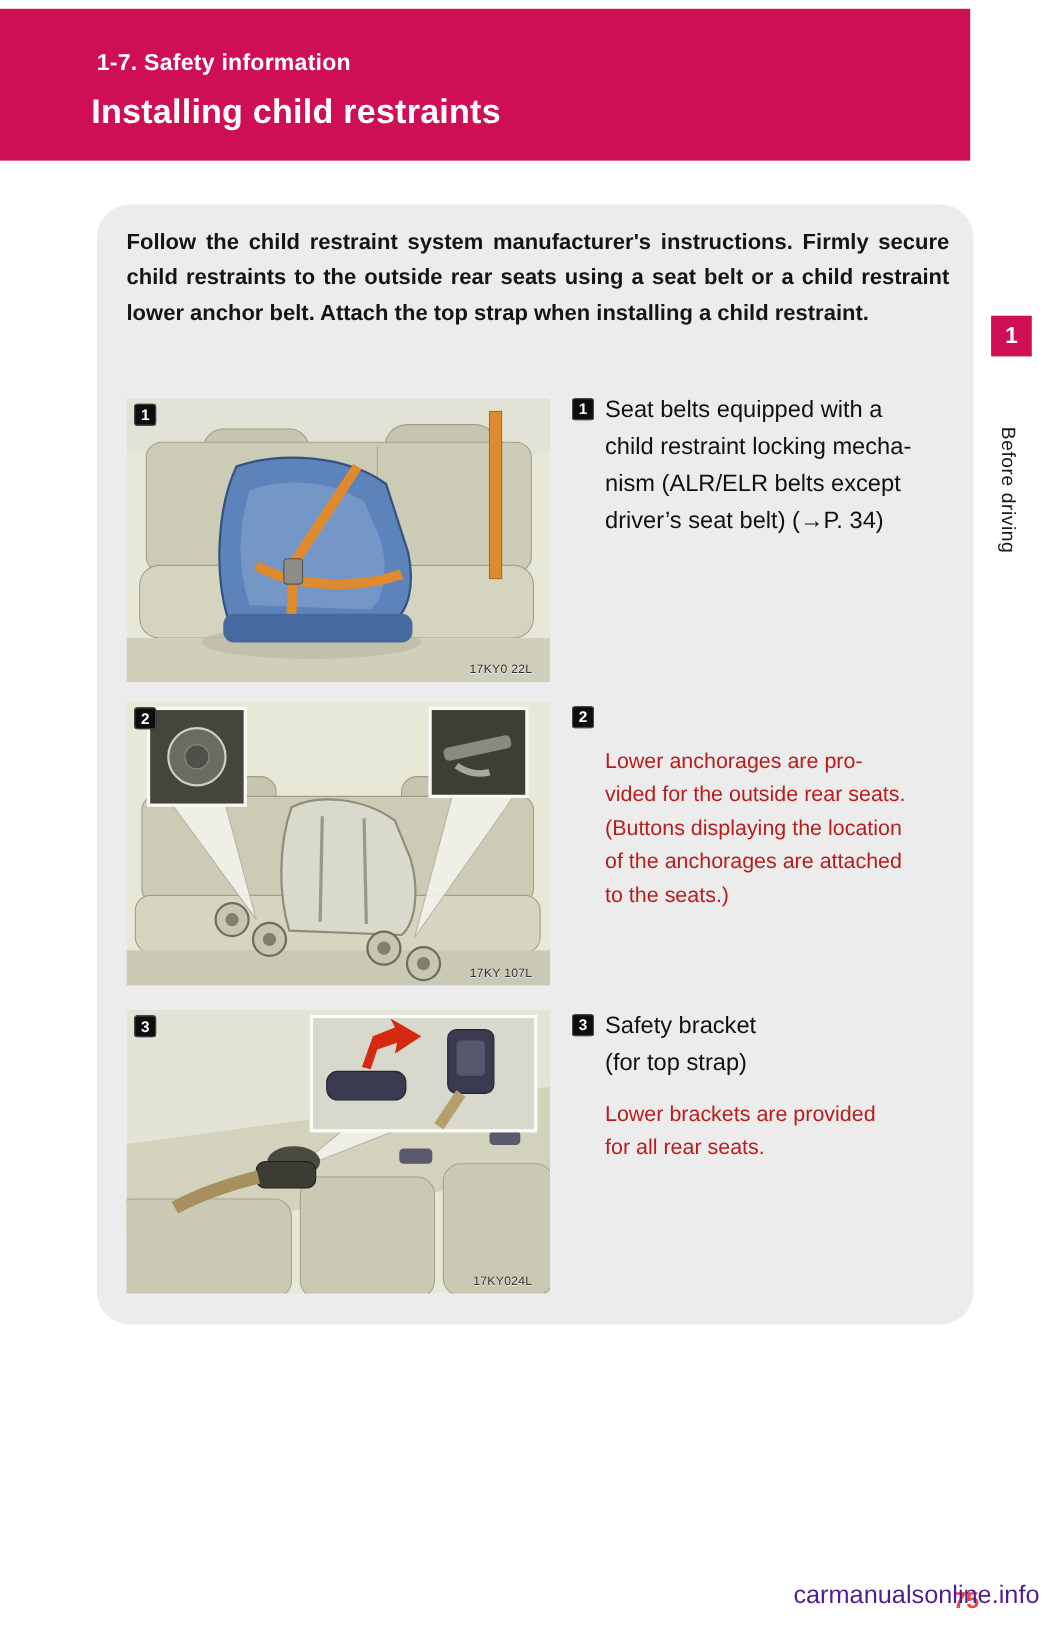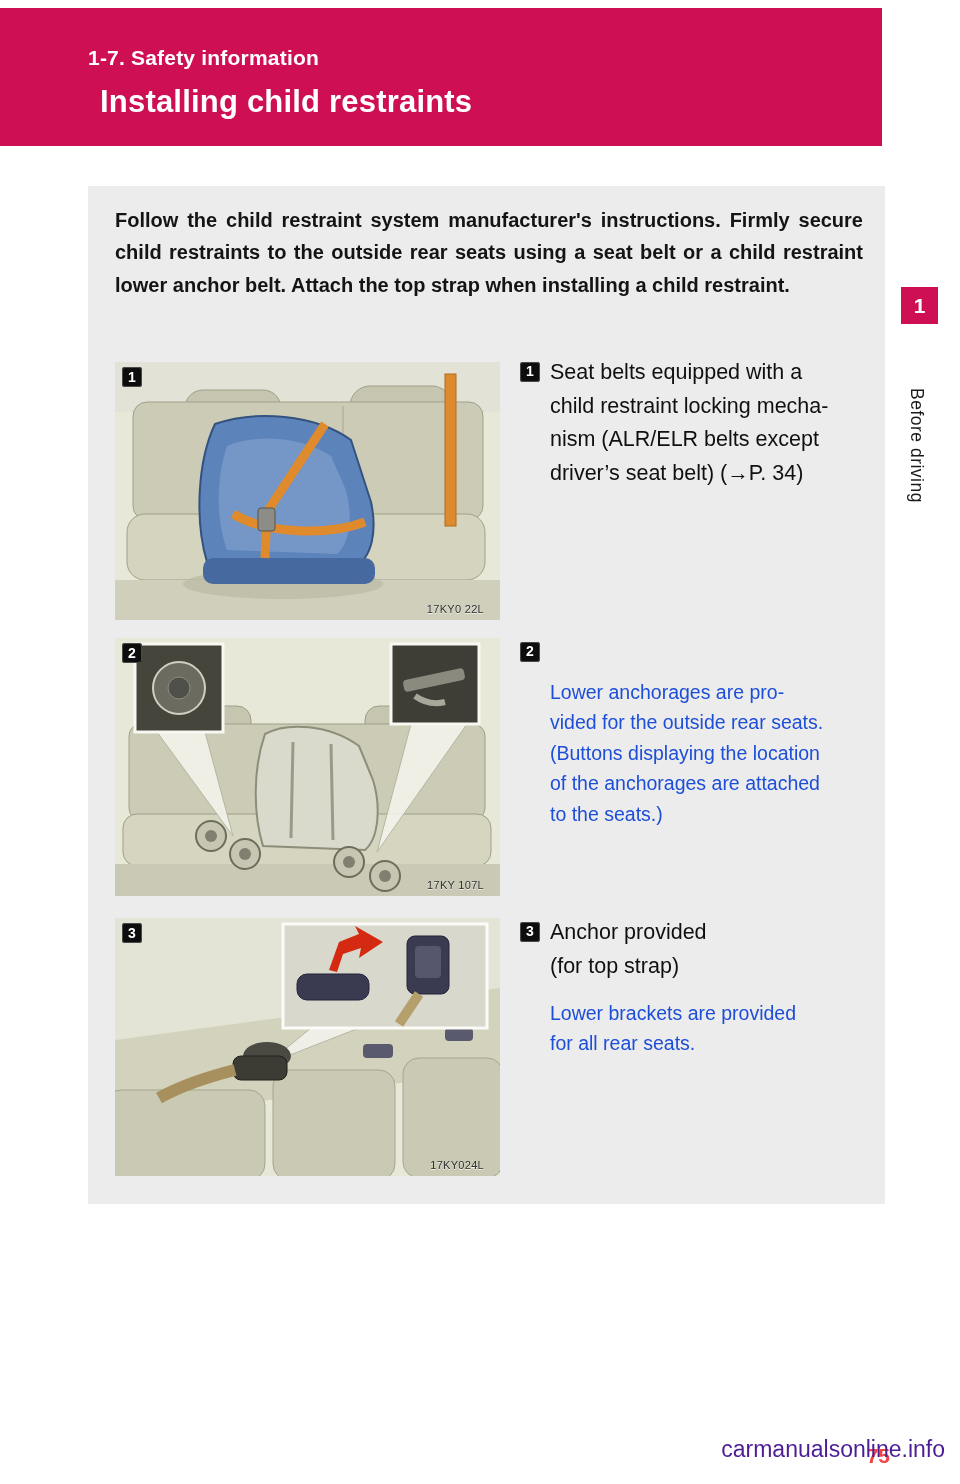--- a/index.html
+++ b/index.html
@@ -3,47 +3,47 @@
 <meta charset="utf-8">
 <style>
   html,body{margin:0;padding:0;background:#fff;}
   .page{
     position:relative;width:960px;height:1484px;background:#ffffff;
     font-family:"Liberation Sans",sans-serif;overflow:hidden;color:#161616;
   }
   
   .header-band{position:absolute;left:0;top:8px;width:882px;height:138px;background:#cf0f53;}
   .section-label{position:absolute;left:88px;top:46px;color:#fff;font-weight:bold;font-size:21px;letter-spacing:.2px;}
-  .page-title{position:absolute;left:100px;top:84px;color:#fff;font-weight:bold;font-size:31px;letter-spacing:.2px;}
+  .page-title{position:absolute;left:83px;top:84px;color:#fff;font-weight:bold;font-size:31px;letter-spacing:.2px;}
   
   .chapter-box{position:absolute;left:901px;top:287px;width:37px;height:37px;background:#cf0f53;
     color:#fff;font-size:21px;font-weight:bold;display:flex;align-items:center;justify-content:center;}
   .side-tab{position:absolute;left:906px;top:388px;writing-mode:vertical-rl;
     font-size:17.5px;color:#1a1a1a;letter-spacing:.5px;}
   
-  .content-box{position:absolute;left:88px;top:186px;width:797px;height:1018px;background:#ececec;}
+  .content-box{position:absolute;left:88px;top:186px;width:797px;height:1018px;background:#ececec;border-radius:30px;}
   .intro{position:absolute;left:27px;top:18px;width:748px;font-weight:bold;font-size:20px;
     line-height:1.62;color:#141414;text-align:justify;}
   
   .figure{position:absolute;left:27px;width:385px;height:258px;}
   .fig-1{top:176px;} .fig-2{top:452px;} .fig-3{top:732px;}
   .figure svg{position:absolute;left:0;top:0;width:100%;height:100%;}
   .caption{position:absolute;right:16px;bottom:5px;font-size:11px;color:#2e2e2e;
     text-shadow:0 1px 0 #f4f4ee;letter-spacing:.3px;}
   .marker{width:20px;height:20px;background:#0d0d0d;color:#fff;font-size:14px;font-weight:bold;
     display:flex;align-items:center;justify-content:center;border-radius:3px;flex:none;
     box-shadow:inset 0 0 0 1px #4a4a4a;}
   .fig-marker{position:absolute;left:7px;top:5px;}
   
   .item-text{position:absolute;left:432px;width:352px;}
   .txt-1{top:170px;} .txt-2{top:450px;} .txt-3{top:730px;}
   .item-head{display:flex;gap:10px;align-items:flex-start;font-size:21.5px;line-height:1.56;color:#101010;}
   .item-head .marker{margin-top:6px;}
   .head-text{white-space:pre-line;}
-  .item-body{margin:15px 0 0 30px;font-size:19.5px;line-height:1.56;color:#1d4ed8;white-space:pre-line;}
+  .item-body{margin:15px 0 0 30px;font-size:19.5px;line-height:1.56;color:#b91c1c;white-space:pre-line;}
   
   .page-number{position:absolute;left:840px;top:1444px;width:50px;text-align:right;
     font-size:21px;font-weight:bold;color:#ef4444;}
   .watermark{position:absolute;right:15px;top:1436px;font-size:23px;color:#4c1d95;}
 </style>
 </head>
 <body>
 
 <div class="page">
 
@@ -172,21 +172,21 @@
       <div class="item-body">Lower anchorages are pro-
 vided for the outside rear seats.
 (Buttons displaying the location
 of the anchorages are attached
 to the seats.)</div>
     </div>
 
     <div class="item-text txt-3">
       <div class="item-head">
         <span class="marker">3</span>
-        <span class="head-text">Anchor provided
+        <span class="head-text">Safety bracket
 (for top strap)</span>
       </div>
       <div class="item-body">Lower brackets are provided
 for all rear seats.</div>
     </div>
 
   </div>
 
   <div class="page-number">75</div>
   <div class="watermark">carmanualsonline.info</div>

